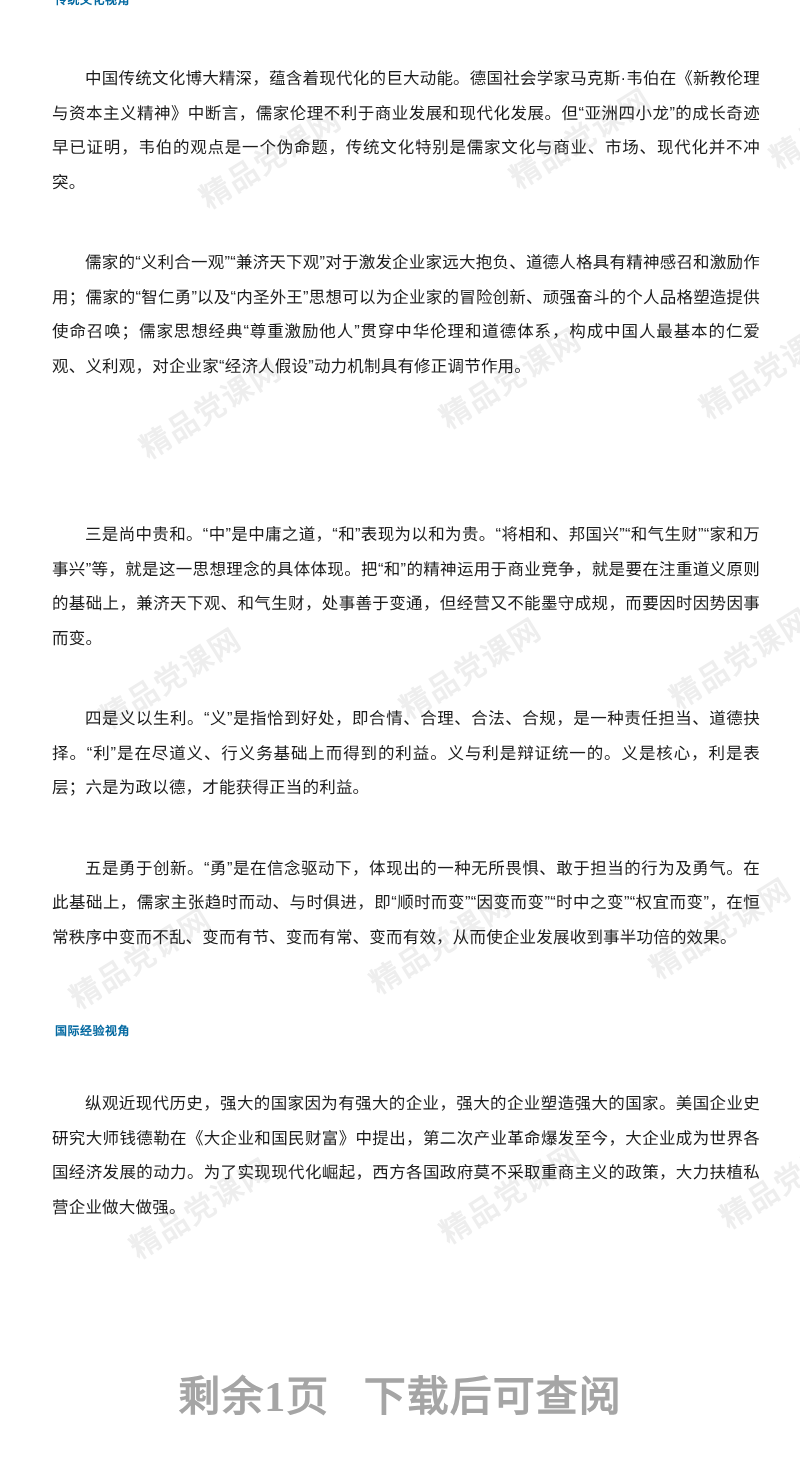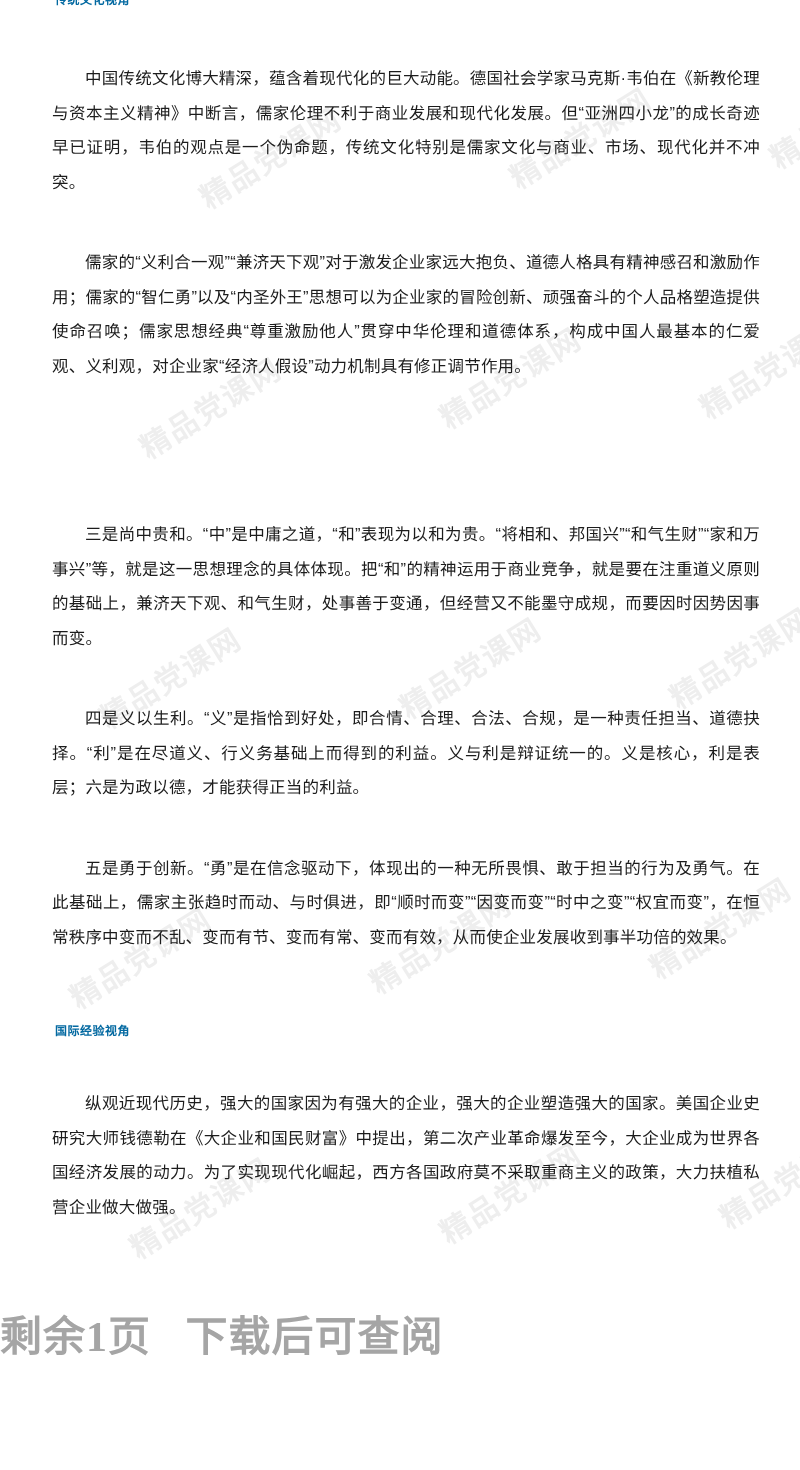--- a/index.html
+++ b/index.html
@@ -84,21 +84,22 @@
     position: absolute;
     top: -12px;
     left: 0;
   }
 
   
   .footer-notice {
     position: absolute;
     left: 0;
     right: 0;
-    top: 1302px;
+    top: 1362px;
+    text-align: center;
     z-index: 3;
   }
   .footer-notice .notice-text {
     display: inline-block;
     font-family: "Liberation Serif", "DejaVu Serif", serif;
     font-size: 42px;
     font-weight: 700;
     color: #a5a5a5;
     letter-spacing: 1px;
     white-space: pre;

